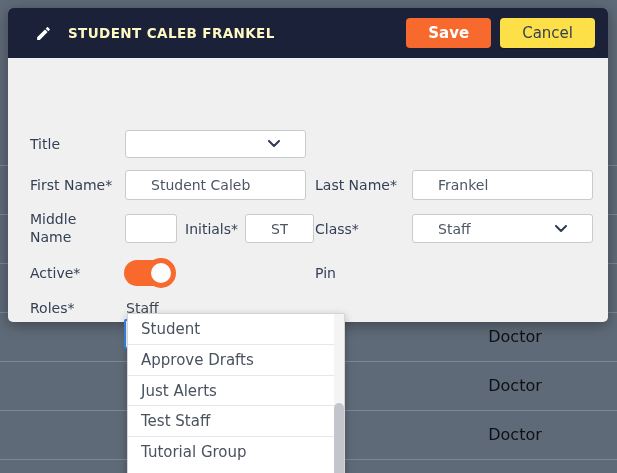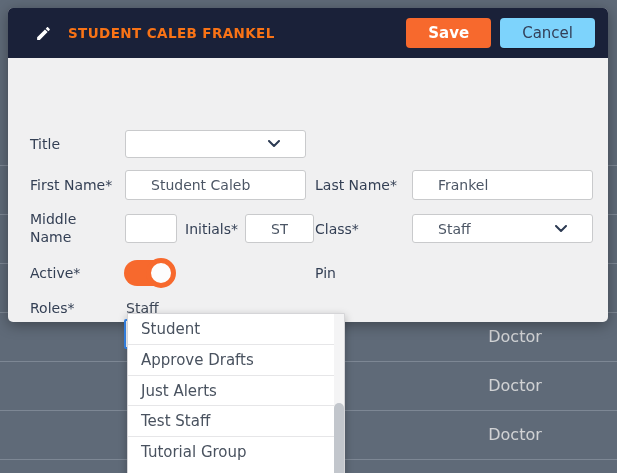--- a/index.html
+++ b/index.html
@@ -9,45 +9,45 @@
     font-family:"DejaVu Sans","Liberation Sans",sans-serif;
     background:#5f6a78;
   }
 
   
   .backdrop { position:absolute; left:0; top:116px; width:617px; }
   .bg-row { height:49px; border-top:1px solid #7d8794; position:relative; }
   .bg-row:first-child { border-top:none; }
   .bg-cell {
     position:absolute; left:455px; top:14px; width:120px;
-    text-align:center; font-size:16px; color:#e5e5e5; opacity:.85;
+    text-align:center; font-size:16px; color:#000000; opacity:.85;
   }
 
   
   .modal {
     position:absolute; left:8px; top:8px; width:600px; height:314px;
     background:#f0f0f1; border-radius:5px;
     box-shadow:0 3px 14px rgba(0,0,0,.35);
   }
   .modal-header {
     height:50px; background:#1a2139; border-radius:5px 5px 0 0;
     display:flex; align-items:center; padding:0 13px 0 27px;
   }
   .pencil-icon { width:17px; height:17px; flex:0 0 auto; }
   .modal-title {
-    margin-left:16px; color:#f97316; font-size:13.5px; font-weight:bold;
+    margin-left:16px; color:#fef9c3; font-size:13.5px; font-weight:bold;
     letter-spacing:.4px;
   }
   .header-buttons { margin-left:auto; display:flex; gap:9px; }
   .btn {
     height:30px; border:none; border-radius:4px; font-size:15px;
     font-family:inherit; cursor:pointer; padding:0 22px;
   }
   .btn-save { background:#f7692d; color:#fff; font-weight:600; }
-  .btn-cancel { background:#7dd3fc; color:#333f58; box-shadow:0 1px 1px rgba(0,0,0,.25); }
+  .btn-cancel { background:#fde047; color:#333f58; box-shadow:0 1px 1px rgba(0,0,0,.25); }
 
   .modal-body { position:relative; height:264px; }
 
   .field-label { position:absolute; font-size:14px; color:#333f54; }
   .input, .select-box {
     position:absolute; height:30px; background:#fff;
     border:1px solid #c9cacc; border-radius:3px;
     font-family:inherit; font-size:14px; color:#4c5665; padding:0 25px;
   }
   .input::placeholder { color:#707a87; opacity:1; }

